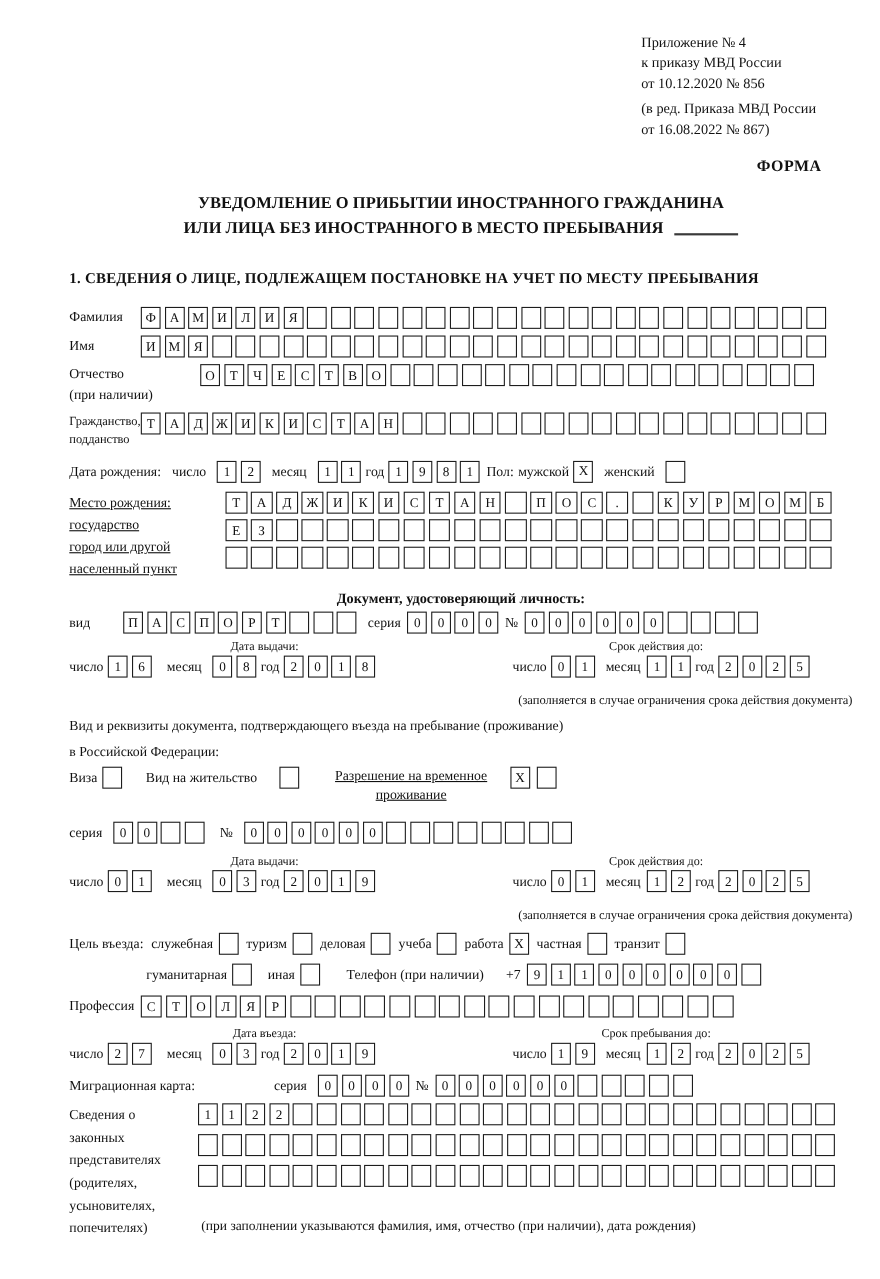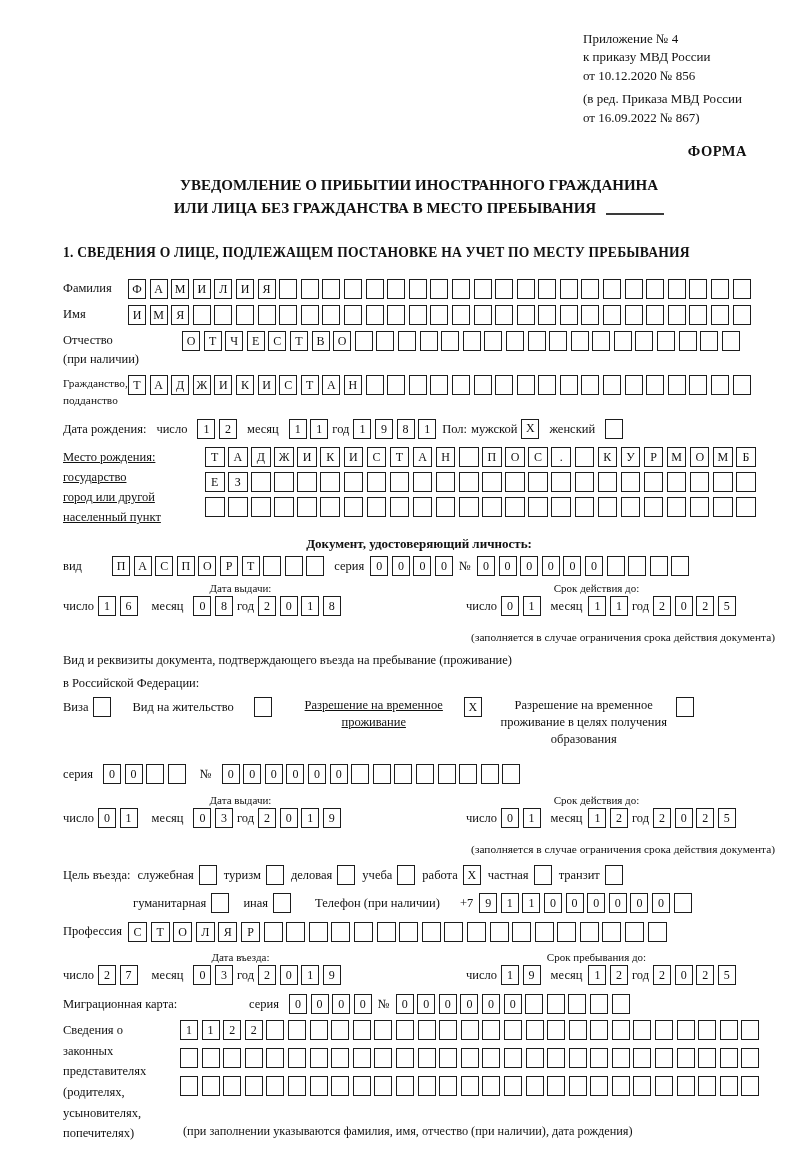--- a/index.html
+++ b/index.html
@@ -72,28 +72,28 @@
 </head>
 <body>
 
 <div class="page">
 
   <div class="hdr">
     <div>Приложение № 4</div>
     <div>к приказу МВД России</div>
     <div>от 10.12.2020 № 856</div>
     <div class="gap">(в ред. Приказа МВД России</div>
-    <div>от 16.09.2022 № 867)</div>
+    <div>от 16.08.2022 № 867)</div>
   </div>
 
   <div class="forma">ФОРМА</div>
 
   <div class="title">
     <div>УВЕДОМЛЕНИЕ О ПРИБЫТИИ ИНОСТРАННОГО ГРАЖДАНИНА</div>
-    <div><span>ИЛИ ЛИЦА БЕЗ ГРАЖДАНСТВА В МЕСТО ПРЕБЫВАНИЯ</span><span class="uline"></span></div>
+    <div><span>ИЛИ ЛИЦА БЕЗ ИНОСТРАННОГО В МЕСТО ПРЕБЫВАНИЯ</span><span class="uline"></span></div>
   </div>
 
   <div class="sec">1. СВЕДЕНИЯ О ЛИЦЕ, ПОДЛЕЖАЩЕМ ПОСТАНОВКЕ НА УЧЕТ ПО МЕСТУ ПРЕБЫВАНИЯ</div>
 
   <div class="row" style="margin-top:18px;">
     <div class="lbl w65">Фамилия</div>
     <div class="cells">
         <span class="cell">Ф</span>
         <span class="cell">А</span>
         <span class="cell">М</span>
@@ -438,21 +438,20 @@
   <div class="plain">Вид и реквизиты документа, подтверждающего въезда на пребывание (проживание)</div>
   <div class="plain" style="margin-top:4px;">в Российской Федерации:</div>
 
   <div class="opts">
     <span class="t">Виза</span>
     <span class="box ml4"></span>
     <span class="t" style="margin-left:22px;">Вид на жительство</span>
     <span class="box" style="margin-left:20px;"></span>
     <span class="optlabel opt-c w160" style="margin-left:18px;text-decoration:underline;">Разрешение на временное проживание</span>
     <span class="box ml6">X</span>
-    <span class="optlabel opt-c w175" style="margin-left:16px;">Разрешение на временное проживание в целях получения образования</span>
     <span class="box ml6"></span>
   </div>
 
   <div class="row" style="margin-top:16px;align-items:center;">
     <span class="t">серия</span>
     <span class="cells ml10">
         <span class="cell">0</span>
         <span class="cell">0</span>
         <span class="cell"></span>
         <span class="cell"></span>

